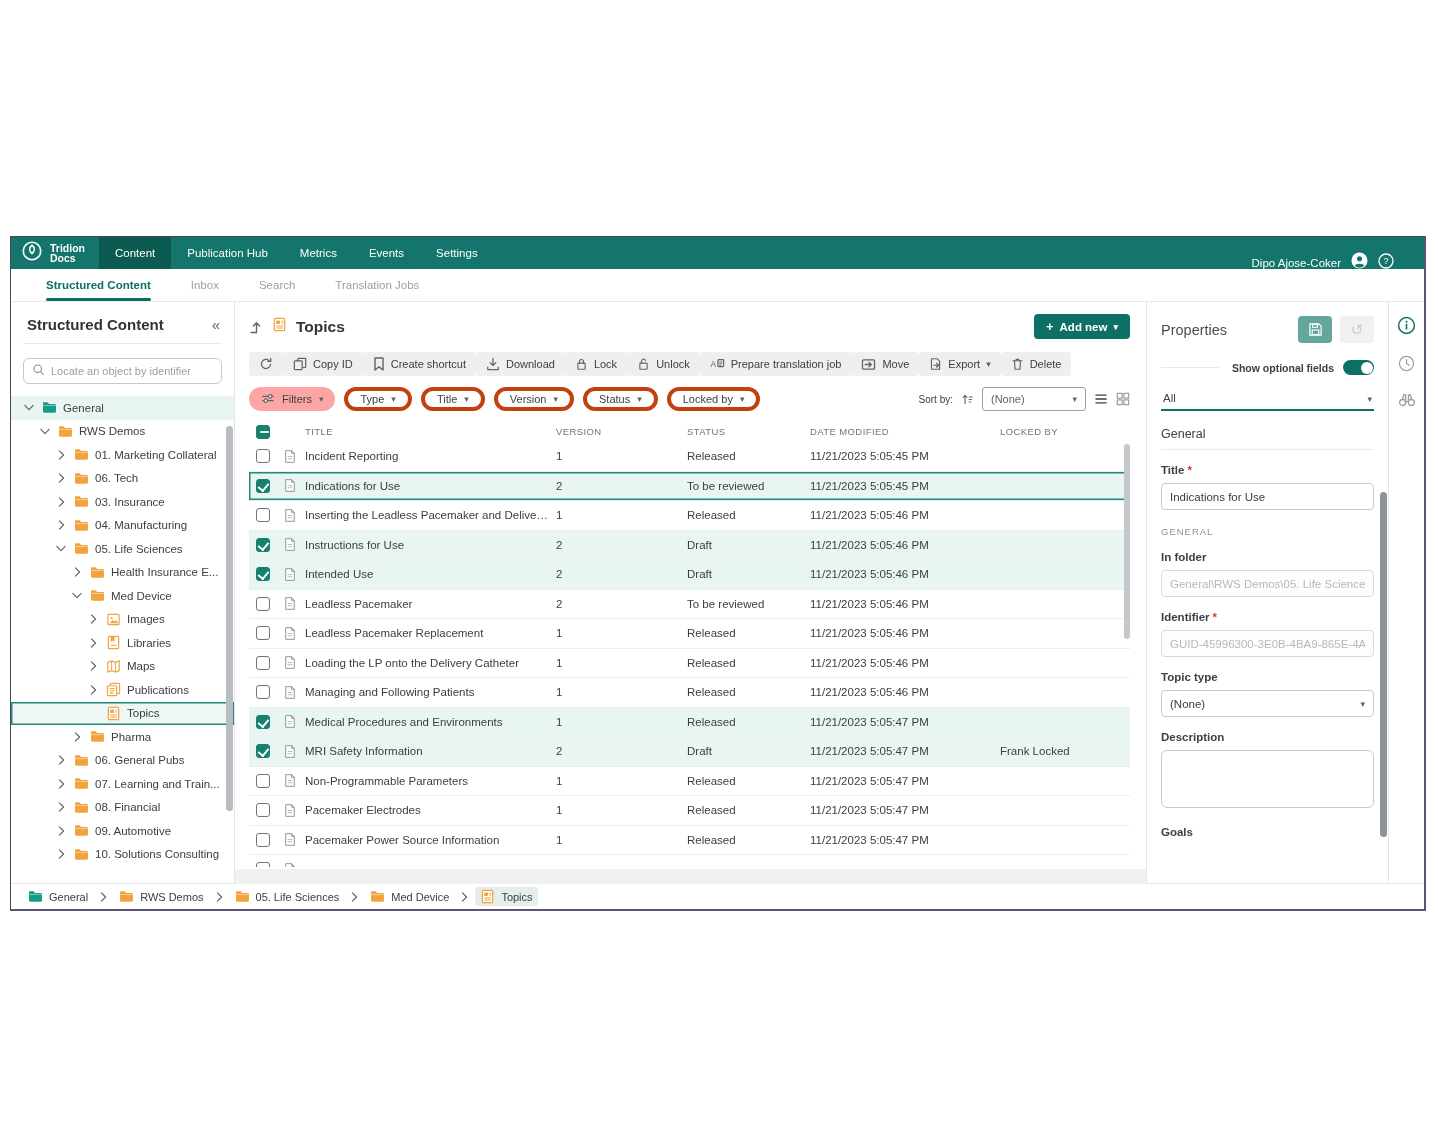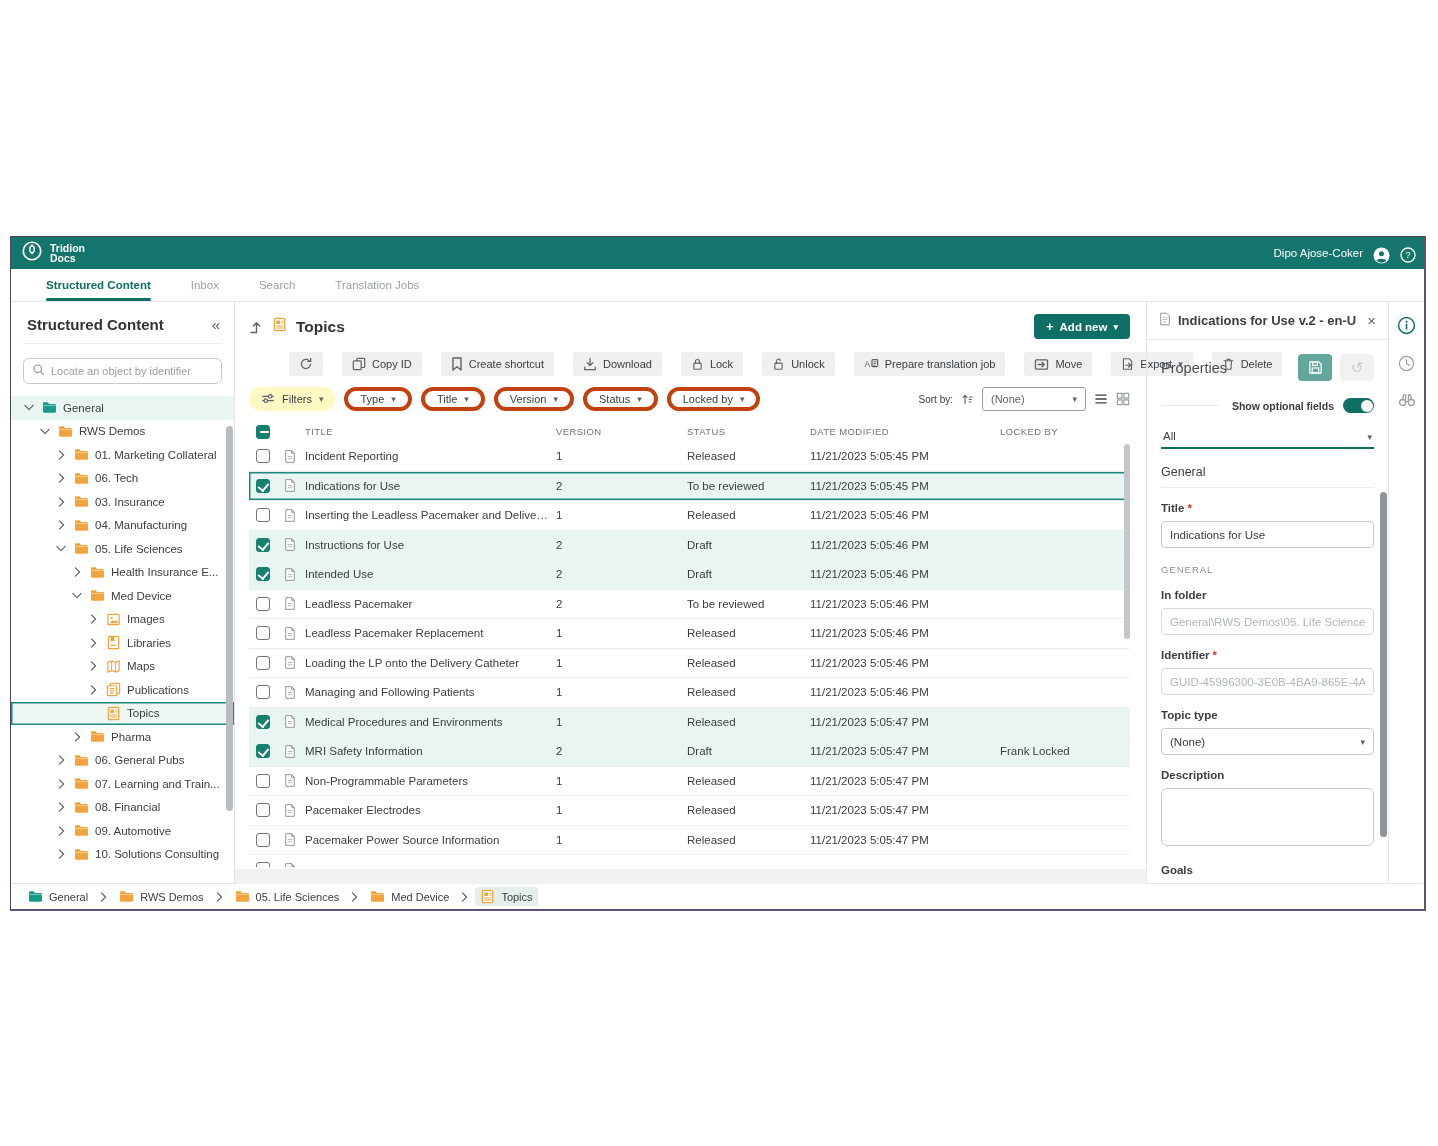--- a/index.html
+++ b/index.html
@@ -8,21 +8,21 @@
             border:1px solid #4C4558; border-right:2px solid #5D5378; border-bottom:2px solid #5D5378;
             display:flex; flex-direction:column; overflow:hidden; }
 
   
   .topbar { height:32px; background:var(--navbar-bg); display:flex; align-items:stretch; color:#fff; flex:0 0 auto; }
   .brand { display:flex; align-items:center; gap:7px; padding:0 14px 0 10px; }
   .brand-name { font-size:10.5px; font-weight:bold; line-height:10.5px; white-space:pre-line; }
   .topnav { display:flex; align-items:stretch; }
   .topnav-item { display:flex; align-items:center; padding:0 16px; font-size:11.5px; cursor:pointer; }
   .topnav-item.active { background:var(--navbar-active-bg); }
-  .top-right { margin-left:auto; display:flex; align-items:flex-start; gap:10px; padding-right:8px; font-size:11.5px;margin-top:10px; }
+  .top-right { margin-left:auto; display:flex; align-items:flex-end; gap:10px; padding-right:30px; font-size:11.5px; }
 
   
   .subnav { height:33px; background:#fff; border-bottom:1px solid #E7E9EB; display:flex; align-items:stretch; padding-left:35px; gap:40px; flex:0 0 auto; }
   .subnav-item { display:flex; align-items:center; font-size:11.5px; color:#9AA0A6; cursor:pointer; position:relative; }
   .subnav-item.active { color:var(--accent); font-weight:bold; }
   .subnav-item.active::after { content:""; position:absolute; left:0; right:0; bottom:0; height:3px; border-radius:2px; background:var(--accent); }
 
   
   .middle { flex:1; min-height:0; display:flex; }
   .sidebar { width:224px; border-right:1px solid var(--border-gray); position:relative; flex:0 0 auto; overflow:hidden; }
@@ -46,29 +46,29 @@
   .tree-item.selected { background:#EFF7F5; box-shadow:inset 0 0 0 1.5px var(--selected-border); }
   .sb-scroll { position:absolute; right:1px; top:124px; width:7px; height:385px; background:#B9BDC1; border-radius:4px; }
 
   
   .m-head { display:flex; align-items:center; gap:9px; }
   .m-title { font-size:15.5px; font-weight:bold; color:#333; }
   .addnew { margin-left:auto; background:var(--accent); color:#fff; border:none; height:25px; border-radius:4px;
             font-size:11.5px; font-weight:bold; display:flex; align-items:center; gap:6px; padding:0 12px; cursor:pointer; font-family:inherit; }
 
   
-  .toolbar { display:flex; gap:19px; margin-top:13px;margin-left:40px; }
+  .toolbar { display:flex; gap:0; margin-top:13px; }
   .tb-btn { background:#EFEFEF; border:none; border-radius:3px; height:24px; display:flex; align-items:center; gap:6px;
             padding:0 10px; font-size:11px; color:#3C4043; cursor:pointer; font-family:inherit; white-space:nowrap; }
   .tb-btn svg { flex:0 0 auto; }
 
   
   .filterrow { display:flex; align-items:center; gap:9px; margin-top:11px; }
   .pill { height:24px; border-radius:13px; display:flex; align-items:center; gap:7px; padding:0 12px; font-size:11px; color:#3C4043; cursor:pointer; background:#fff; border:4px solid #c2410c; font-family:inherit; }
-  .pill.gray { background:#fef9c3; border:none; }
+  .pill.gray { background:#fca5a5; border:none; }
   .caret { font-size:9px; color:#5F6368; }
   .sortarea { margin-left:auto; display:flex; align-items:center; gap:8px; }
   .sort-label { font-size:10px; color:#3C4043; }
   .sort-select { width:104px; height:24px; border:1px solid #9AA0A6; border-radius:3px; display:flex; align-items:center; padding:0 8px; font-size:11px; color:#5F6368; cursor:pointer; }
   .sort-select .caret { margin-left:auto; }
 
   
   .tablewrap { margin-top:10px; position:relative; height:446px; overflow:hidden; }
   .trow { display:grid; grid-template-columns:26px 30px 1fr 131px 123px 190px 130px; align-items:center; }
   .thead { height:21px; font-size:9.5px; color:#70757A; letter-spacing:.4px; }
@@ -129,20 +129,27 @@
 
   <div class="topbar">
     <div class="brand">
       <span id="logo-slot"><svg width="22" height="22" viewBox="0 0 24 24">
             <circle cx="12" cy="12" r="9.5" fill="none" stroke="#fff" stroke-width="1.8"></circle>
             <path d="M12 5.5c3.4 2.4 3.4 7-0 9.4c-3.4-2.4-3.4-7 0-9.4z" fill="none" stroke="#fff" stroke-width="1.6"></path>
           </svg></span>
       <span class="brand-name">Tridion
 Docs</span>
     </div>
+    <div class="topnav" id="topnav">
+        <div class="topnav-item active">Content</div>
+        <div class="topnav-item">Publication Hub</div>
+        <div class="topnav-item">Metrics</div>
+        <div class="topnav-item">Events</div>
+        <div class="topnav-item">Settings</div>
+      </div>
     <div class="top-right">
       <span>Dipo Ajose-Coker</span>
       <span class="rail-btn" id="avatar-slot">
           <svg width="17" height="17" viewBox="0 0 18 18">
             <circle cx="9" cy="9" r="8.5" fill="#fff"></circle>
             <circle cx="9" cy="7.2" r="2.7" fill="#13756B"></circle>
             <path d="M3.8 14.6c1-3 9.4-3 10.4 0a8.5 8.5 0 0 1-10.4 0z" fill="#13756B"></path>
           </svg>
         </span>
       <span class="rail-btn" id="help-slot">
@@ -865,28 +872,20 @@
                 </svg>
               </span>
             </div>
           </div>
         <div class="t-scroll"></div>
       </div>
       <div class="graystrip"></div>
     </div>
 
     <div class="rpanel">
-      <div class="rp-head">
-        <span id="rp-doc-slot"><svg width="12" height="14" viewBox="0 0 14 16">
-              <path d="M2 1.2h7l3 3.1v10.5H2z" fill="#fff" stroke="#8A9096" stroke-width="1.1"></path>
-              <path d="M4.3 6h5.4M4.3 8.6h5.4M4.3 11.2h4" stroke="#B6BBC0" stroke-width="1.1"></path>
-            </svg></span>
-        <span class="rp-title">Indications for Use v.2 - en-U</span>
-        <span class="rp-close">×</span>
-      </div>
       <div class="rp-body">
         <div class="rp-proprow">
           <span class="rp-prop">Properties</span>
           <button class="icon-btn save" id="save-slot">
               <svg width="15" height="15" viewBox="0 0 16 16">
                 <path d="M2 2h9.5L14 4.5V14H2z" fill="none" stroke="#fff" stroke-width="1.3"></path>
                 <rect x="4.5" y="8.5" width="7" height="5" fill="none" stroke="#fff" stroke-width="1.2"></rect>
                 <rect x="5" y="2.5" width="5" height="3.2" fill="none" stroke="#fff" stroke-width="1.2"></rect>
               </svg>
             </button>

